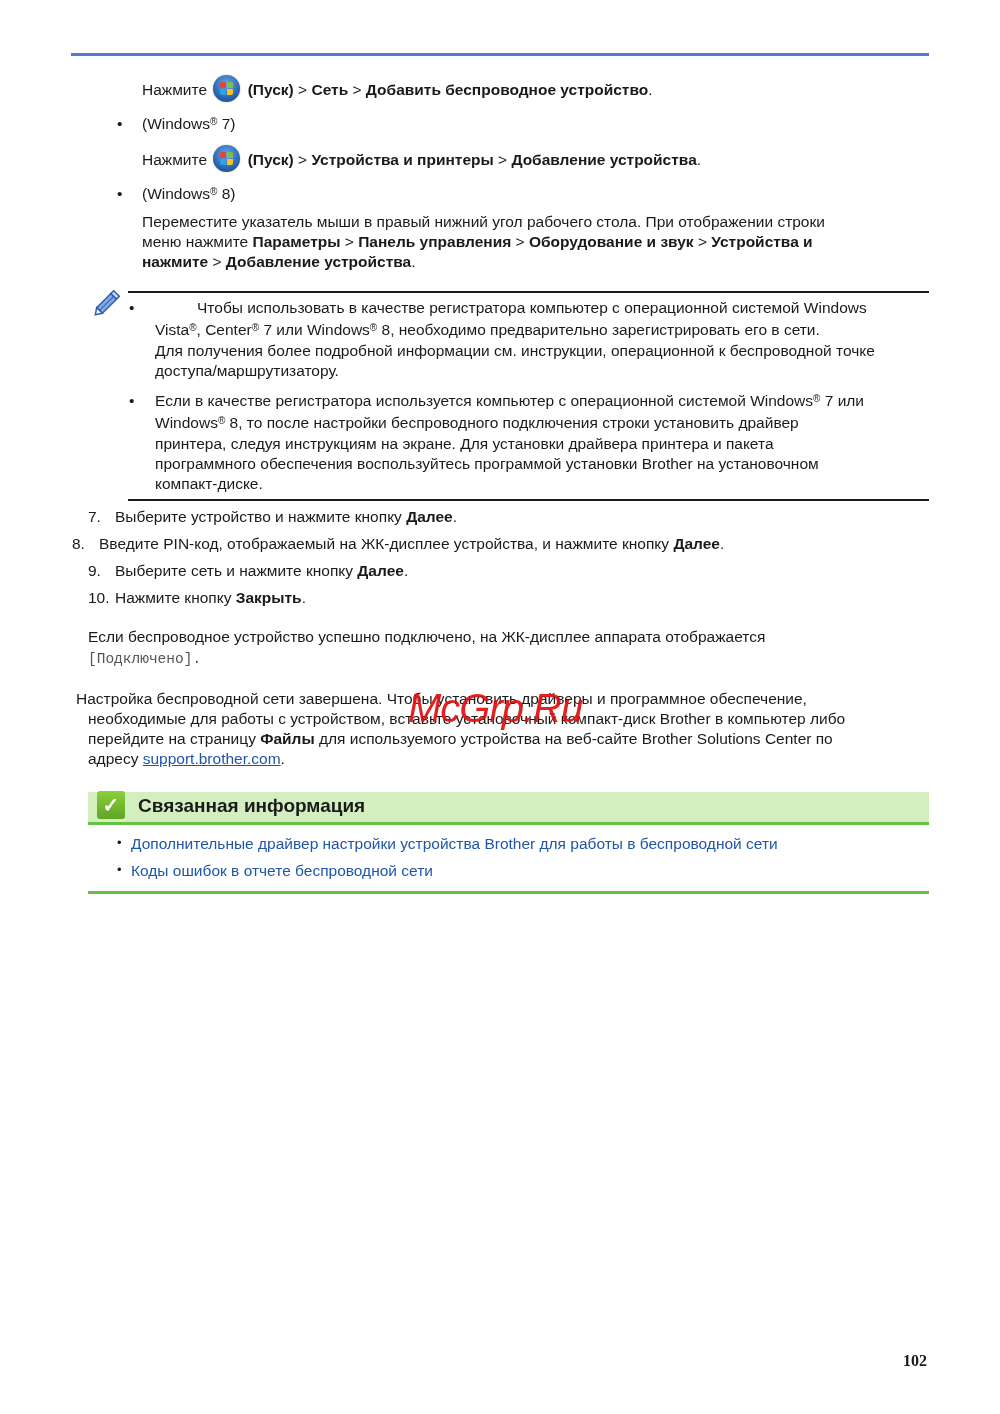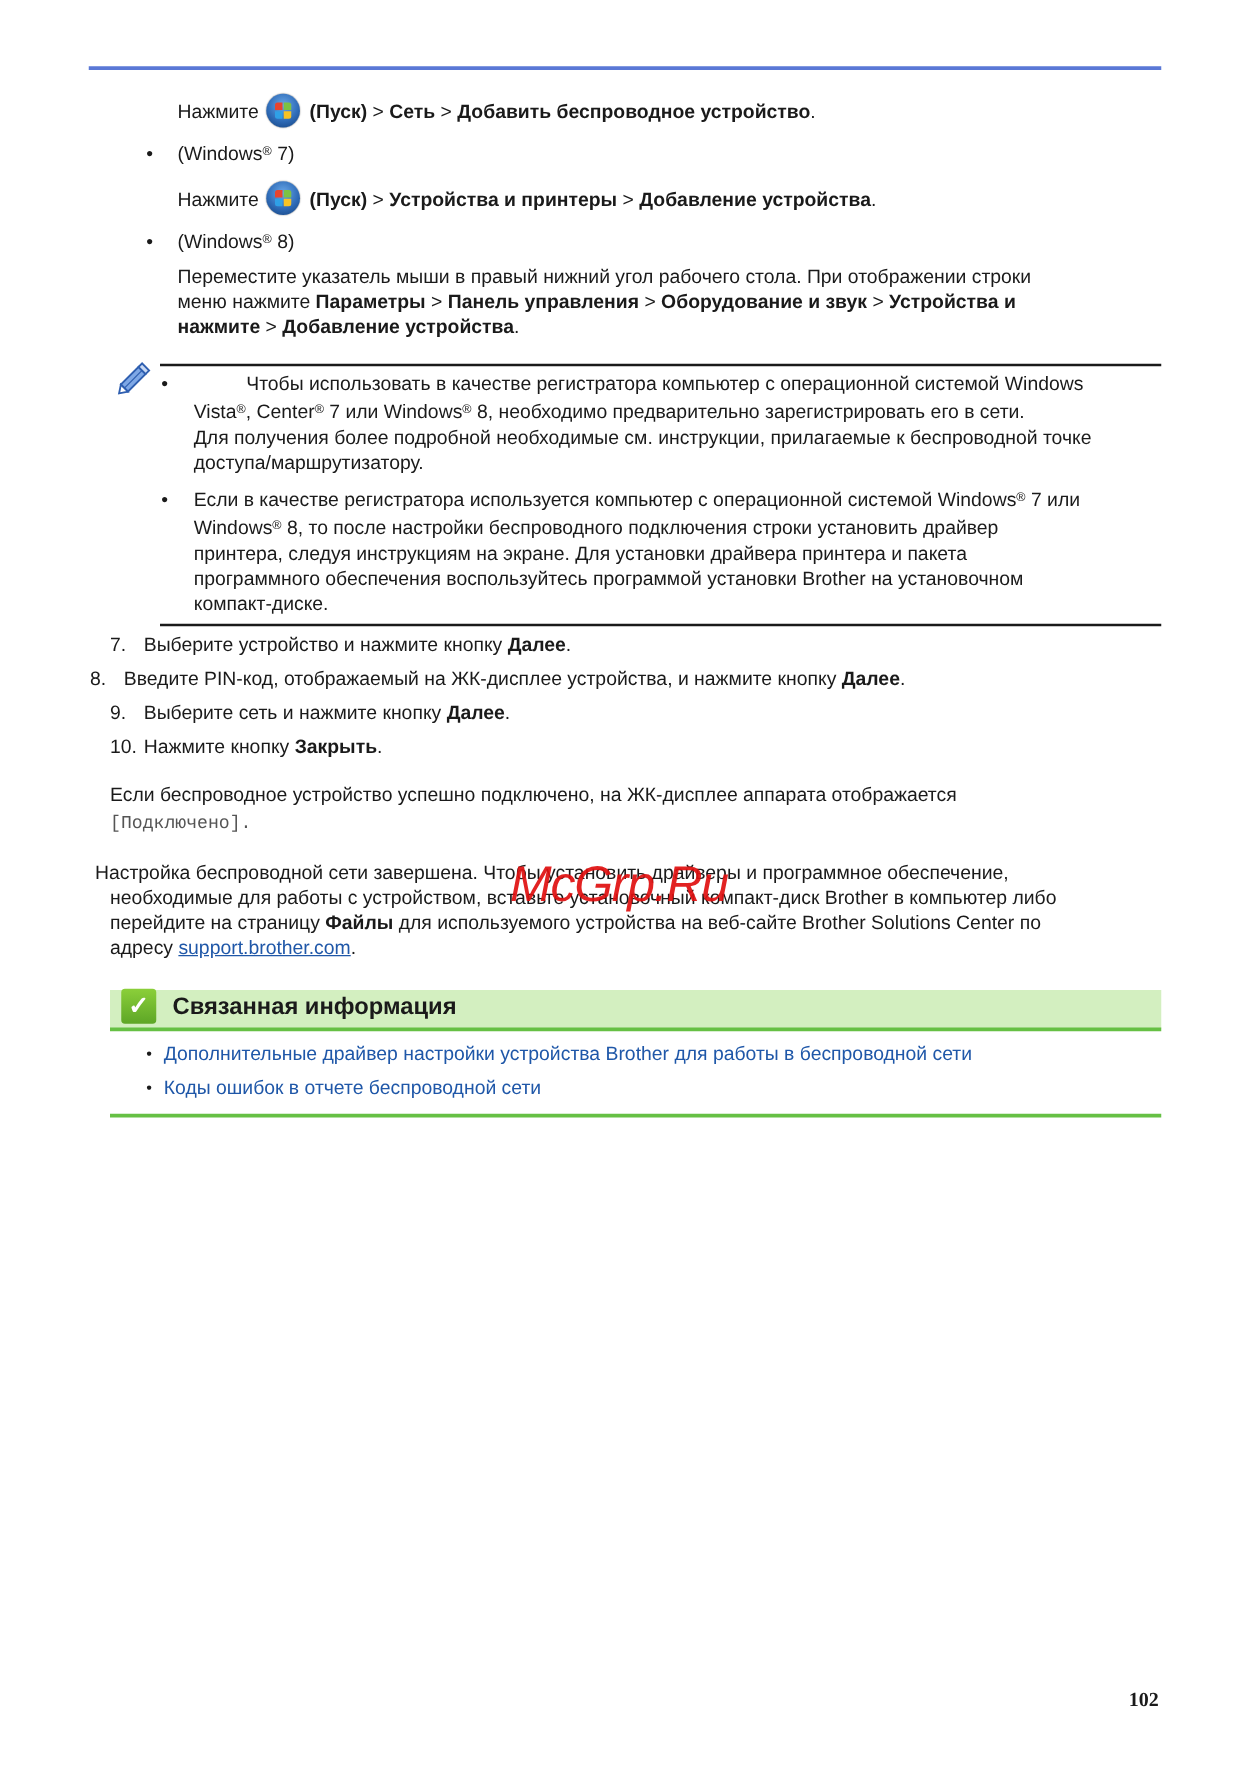--- a/index.html
+++ b/index.html
@@ -80,21 +80,21 @@
     <polygon points="4,12 4,20 -2,16" fill="#ffffff" stroke="#2f5fb0" stroke-width="1.5"></polygon>
     <line x1="4" y1="16" x2="24" y2="16" stroke="#2f5fb0" stroke-width="1"></line>
   </g>
 </svg>
 
 <span class="bullet" style="left:129px; top:299px;">•</span>
 <div class="line" style="left:169px; top:298px;margin-left:28px;">Чтобы использовать в качестве регистратора компьютер с операционной системой Windows</div>
 <div class="line" style="left:155px; top:320px;">
   <span>Vista</span><sup>®</sup><span>, Center</span><sup>®</sup><span> 7 или Windows</span><sup>®</sup><span> 8, необходимо предварительно зарегистрировать его в сети.</span>
 </div>
-<div class="line" style="left:155px; top:341px;">Для получения более подробной необходимые см. инструкции, прилагаемые к беспроводной точке</div>
+<div class="line" style="left:155px; top:341px;">Для получения более подробной информации см. инструкции, операционной к беспроводной точке</div>
 <div class="line" style="left:155px; top:361px;">доступа/маршрутизатору.</div>
 
 <span class="bullet" style="left:129px; top:392px;">•</span>
 <div class="line" style="left:155px; top:391px;">
   <span>Если в качестве регистратора используется компьютер с операционной системой Windows</span><sup>®</sup><span> 7 или</span>
 </div>
 <div class="line" style="left:155px; top:413px;">
   <span>Windows</span><sup>®</sup><span> 8, то после настройки беспроводного подключения строки установить драйвер</span>
 </div>
 <div class="line" style="left:155px; top:434px;">принтера, следуя инструкциям на экране. Для установки драйвера принтера и пакета</div>

